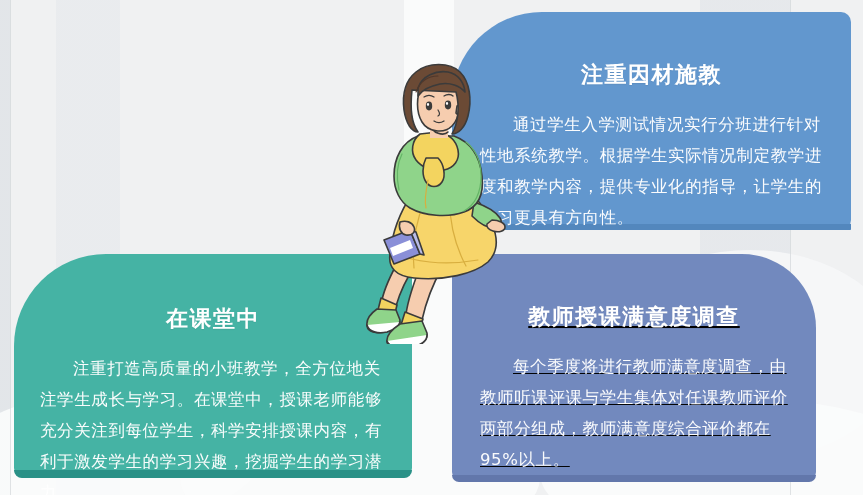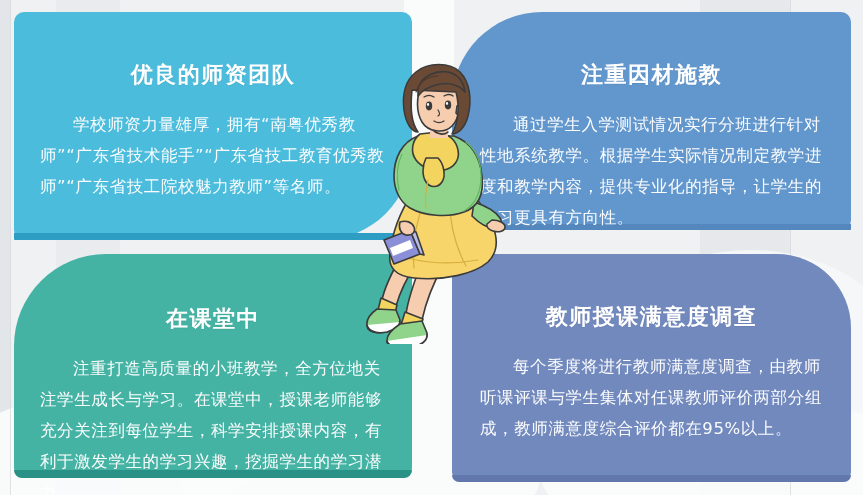--- a/index.html
+++ b/index.html
@@ -56,23 +56,24 @@
 
   .panel-bl{
     left:14px;top:254px;width:398px;height:224px;
     background:#45b3a4;
     border-radius:92px 10px 10px 10px;
   }
   .panel-bl .strip{position:absolute;left:0;right:0;bottom:0;height:8px;
     background:#2a9187;border-radius:0 0 10px 10px;}
 
   .panel-br{
-    left:452px;top:254px;width:399px;height:228px;
+    left:452px;top:254px;width:364px;height:228px;
     background:#7289be;
     border-radius:10px 74px 10px 10px;
+    text-decoration:underline;
   }
   .panel-br .strip{position:absolute;left:0;right:0;bottom:0;height:7px;
     background:#6277ab;border-radius:0 0 10px 10px;}
 
   
   .p-title{
     text-align:center;color:#ffffff;font-weight:bold;
     font-size:22px;letter-spacing:1.5px;
     font-family:"DejaVu Sans","Liberation Sans",sans-serif;
     text-shadow:0 1px 1px rgba(0,0,0,.06);
@@ -106,27 +107,20 @@
   <div class="bg-bands"></div>
   <div class="bg-cloud c4"></div>
   <div class="bg-cloud c1"></div>
   <div class="bg-cloud c2"></div>
   <div class="bg-cloud c3"></div>
   <div class="bg-vline" style="left:10px;"></div>
   <div class="bg-vline" style="left:452px;"></div>
   <div class="bg-vline" style="left:790px;"></div>
   <div class="center-white"></div>
 
-  <section class="panel panel-tl">
-    <div class="strip"></div>
-    <div class="inner">
-      <h2 class="p-title">优良的师资团队</h2>
-      <p class="p-body">学校师资力量雄厚，拥有“南粤优秀教师”“广东省技术能手”“广东省技工教育优秀教师”“广东省技工院校魅力教师”等名师。</p>
-    </div>
-  </section>
 
   <section class="panel panel-tr">
     <div class="strip"></div>
     <div class="inner">
       <h2 class="p-title">注重因材施教</h2>
       <p class="p-body">通过学生入学测试情况实行分班进行针对性地系统教学。根据学生实际情况制定教学进度和教学内容，提供专业化的指导，让学生的学习更具有方向性。</p>
     </div>
   </section>
 
   <section class="panel panel-bl">

